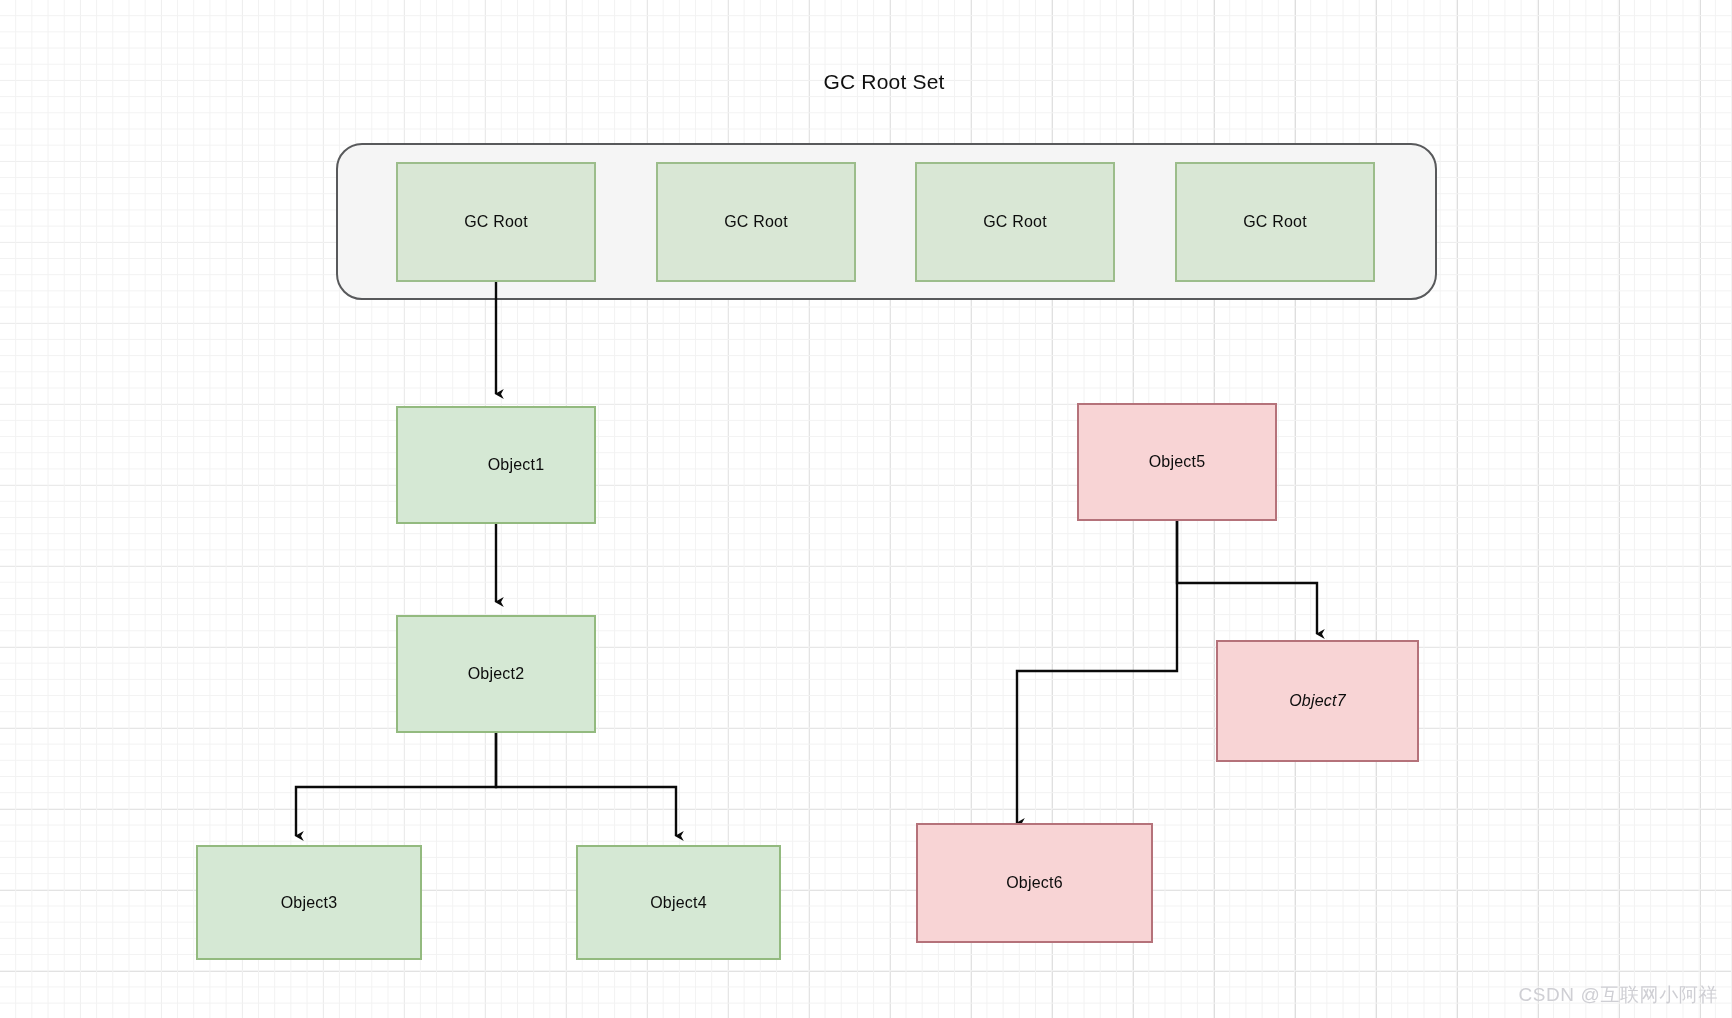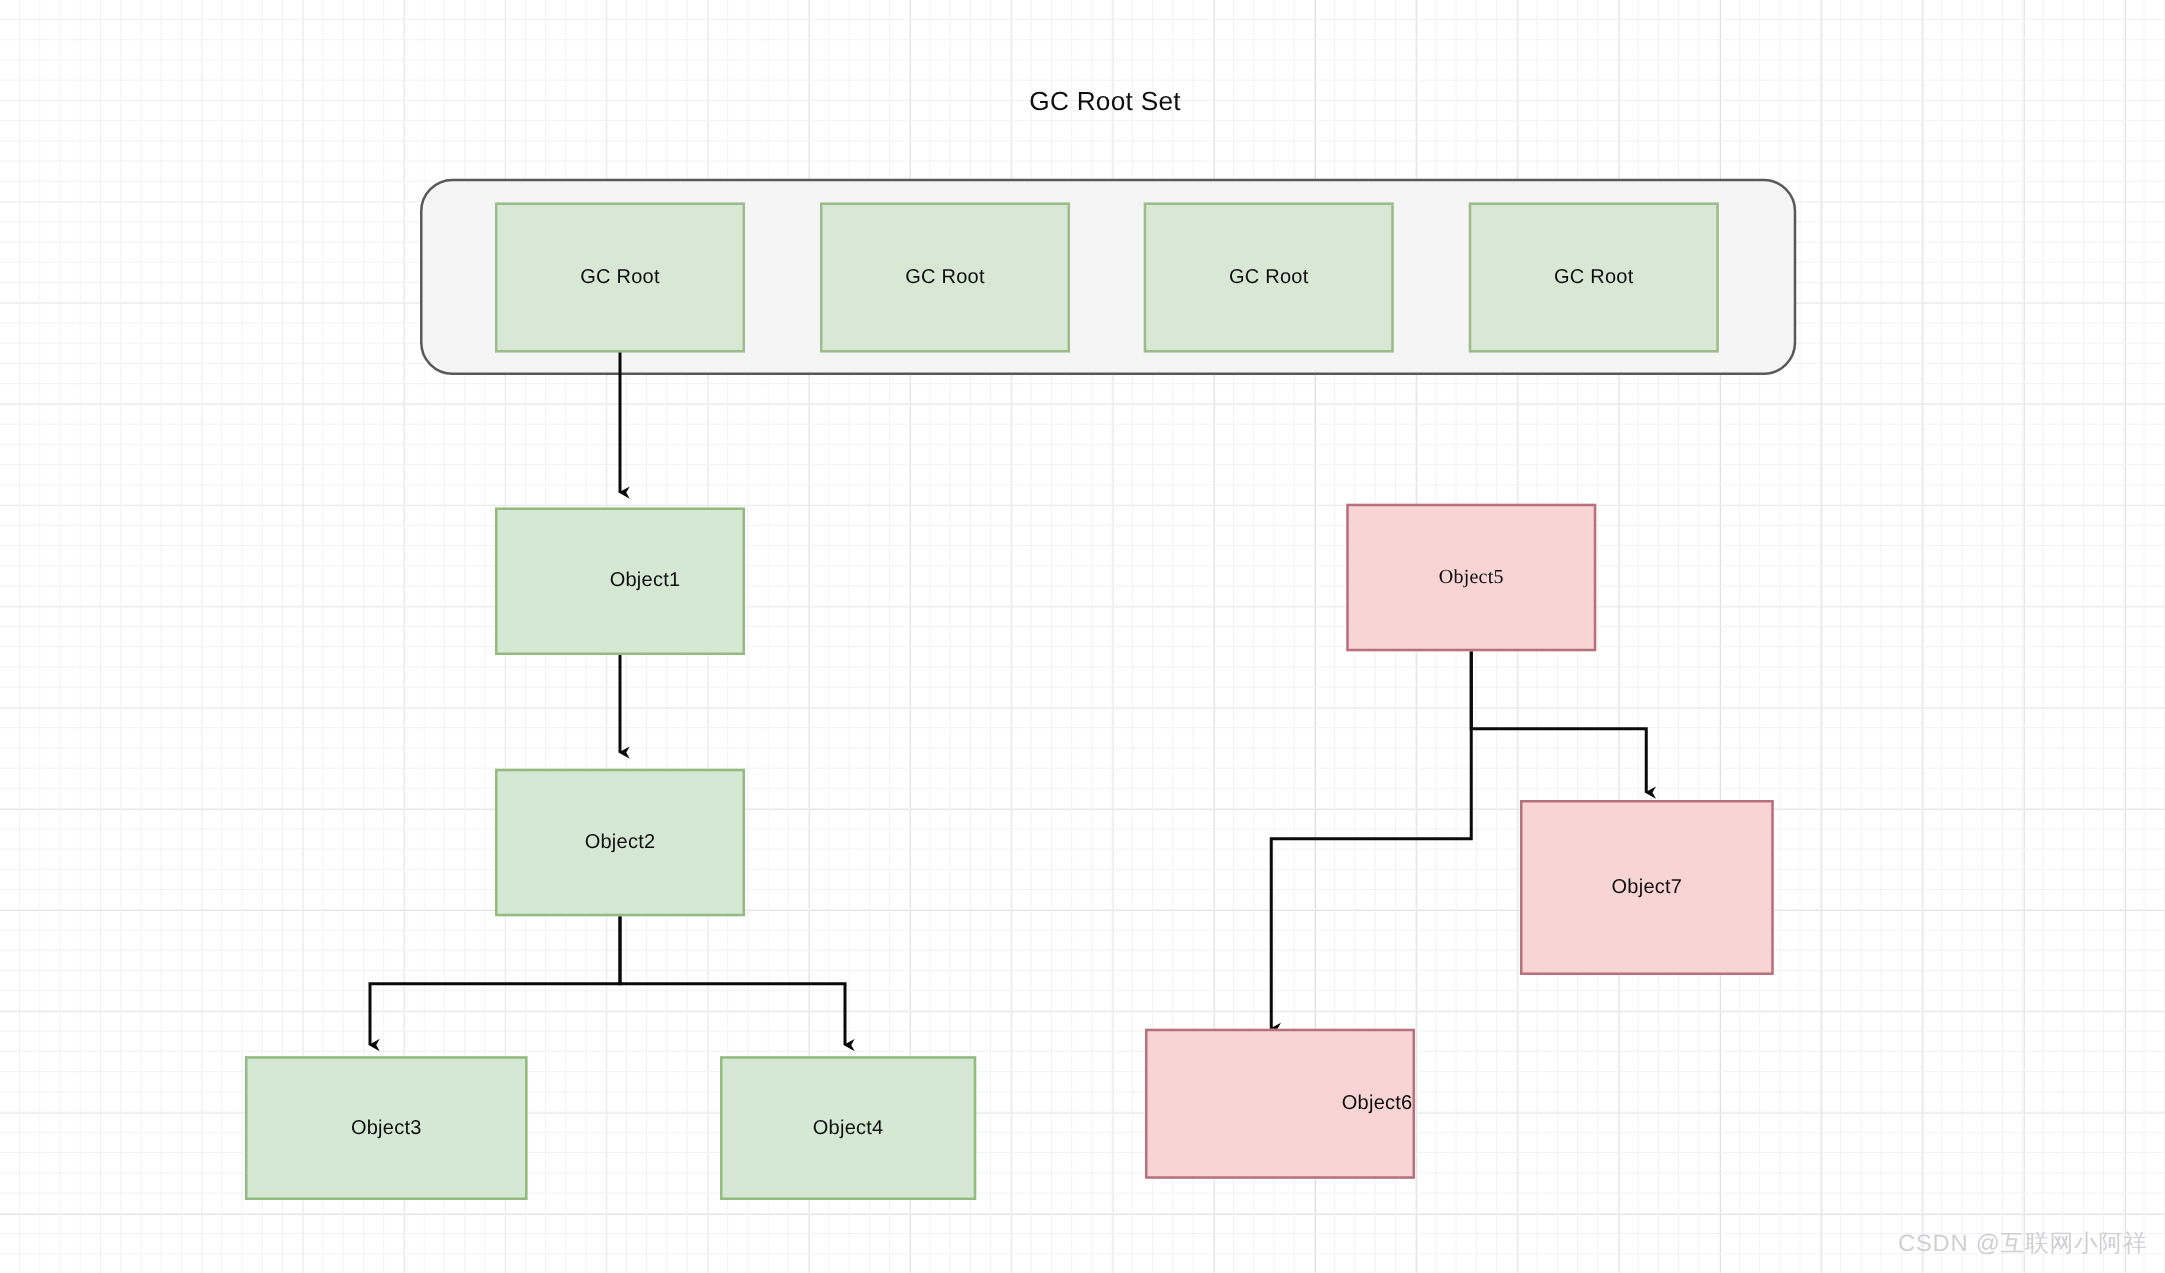--- a/index.html
+++ b/index.html
@@ -116,27 +116,27 @@
   </div>
 
   <div class="node green" style="left:196px;top:845px;width:226px;height:115px;">
     <span>Object3</span>
   </div>
 
   <div class="node green" style="left:576px;top:845px;width:205px;height:115px;text-align:center;">
     <span>Object4</span>
   </div>
 
-  <div class="node red" style="left:1077px;top:403px;width:200px;height:118px;font-family:Liberation Serif, serif;">
+  <div class="node red" style="left:1077px;top:403px;width:200px;height:118px;">
     <span>Object5</span>
   </div>
 
-  <div class="node red" style="left:916px;top:823px;width:216px;height:120px;justify-content:flex-end;">
+  <div class="node red" style="left:916px;top:823px;width:237px;height:120px;">
     <span>Object6</span>
   </div>
 
-  <div class="node red" style="left:1216px;top:640px;width:203px;height:140px;">
+  <div class="node red" style="left:1216px;top:640px;width:203px;height:122px;font-style:italic;">
     <span>Object7</span>
   </div>
 
   <div class="watermark">CSDN @互联网小阿祥</div>
 
 </div>
 
 </body></html>

